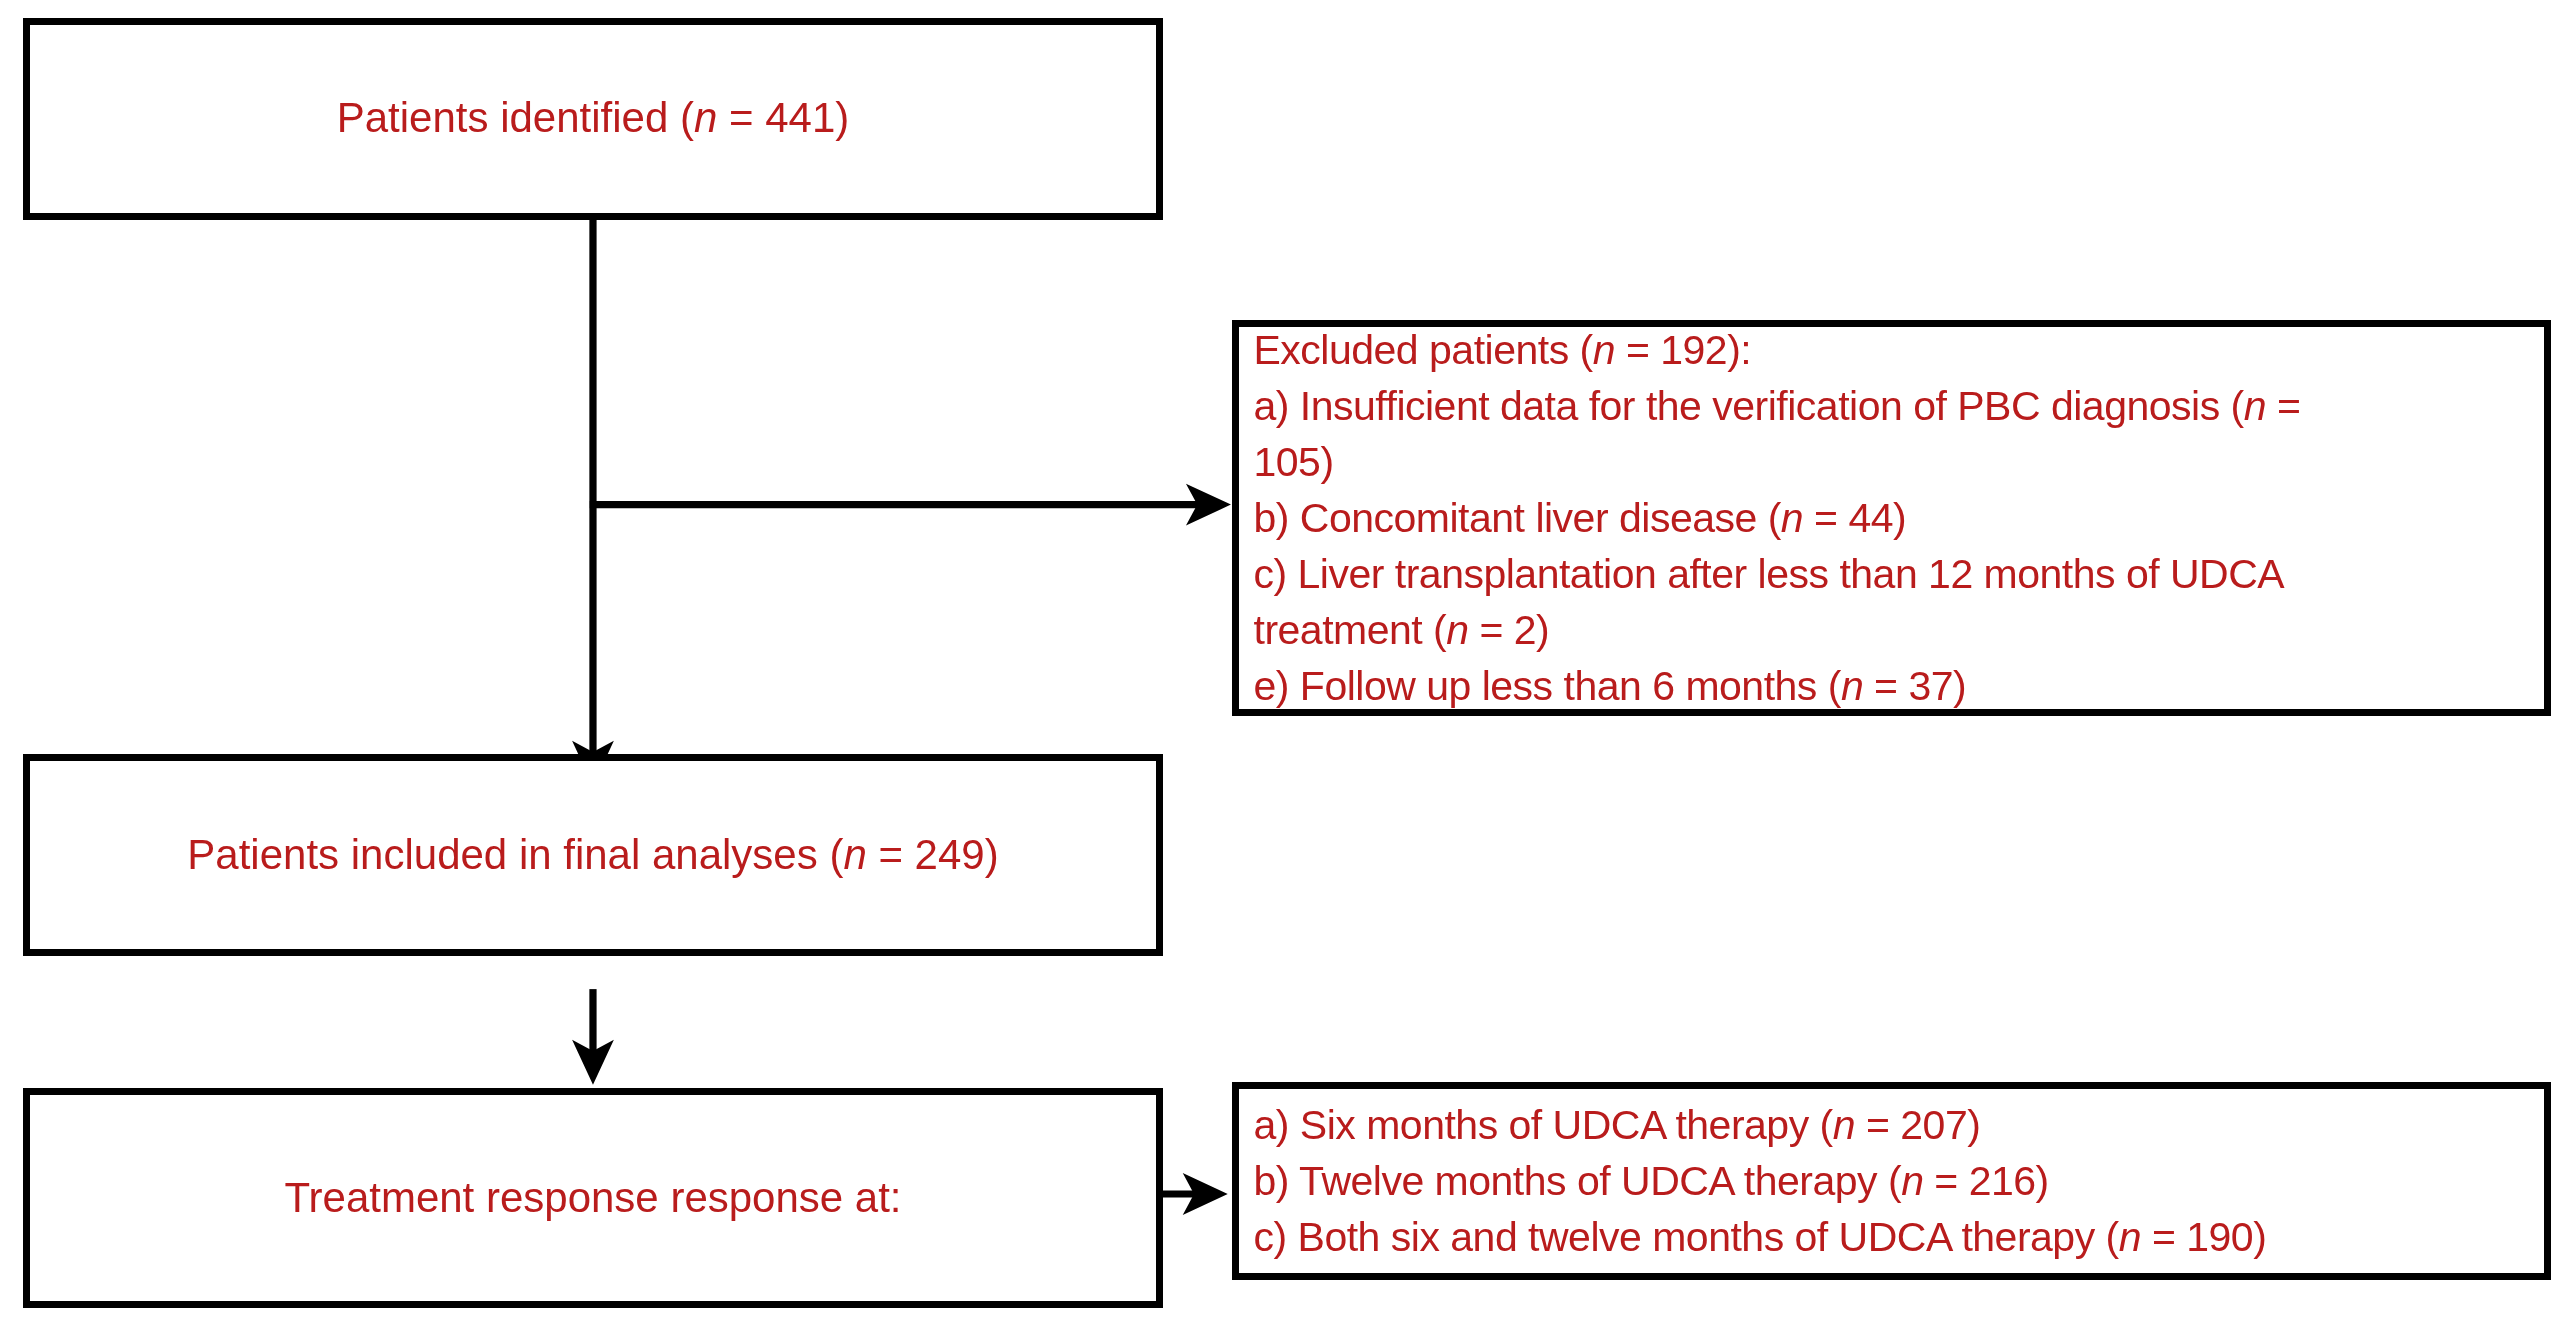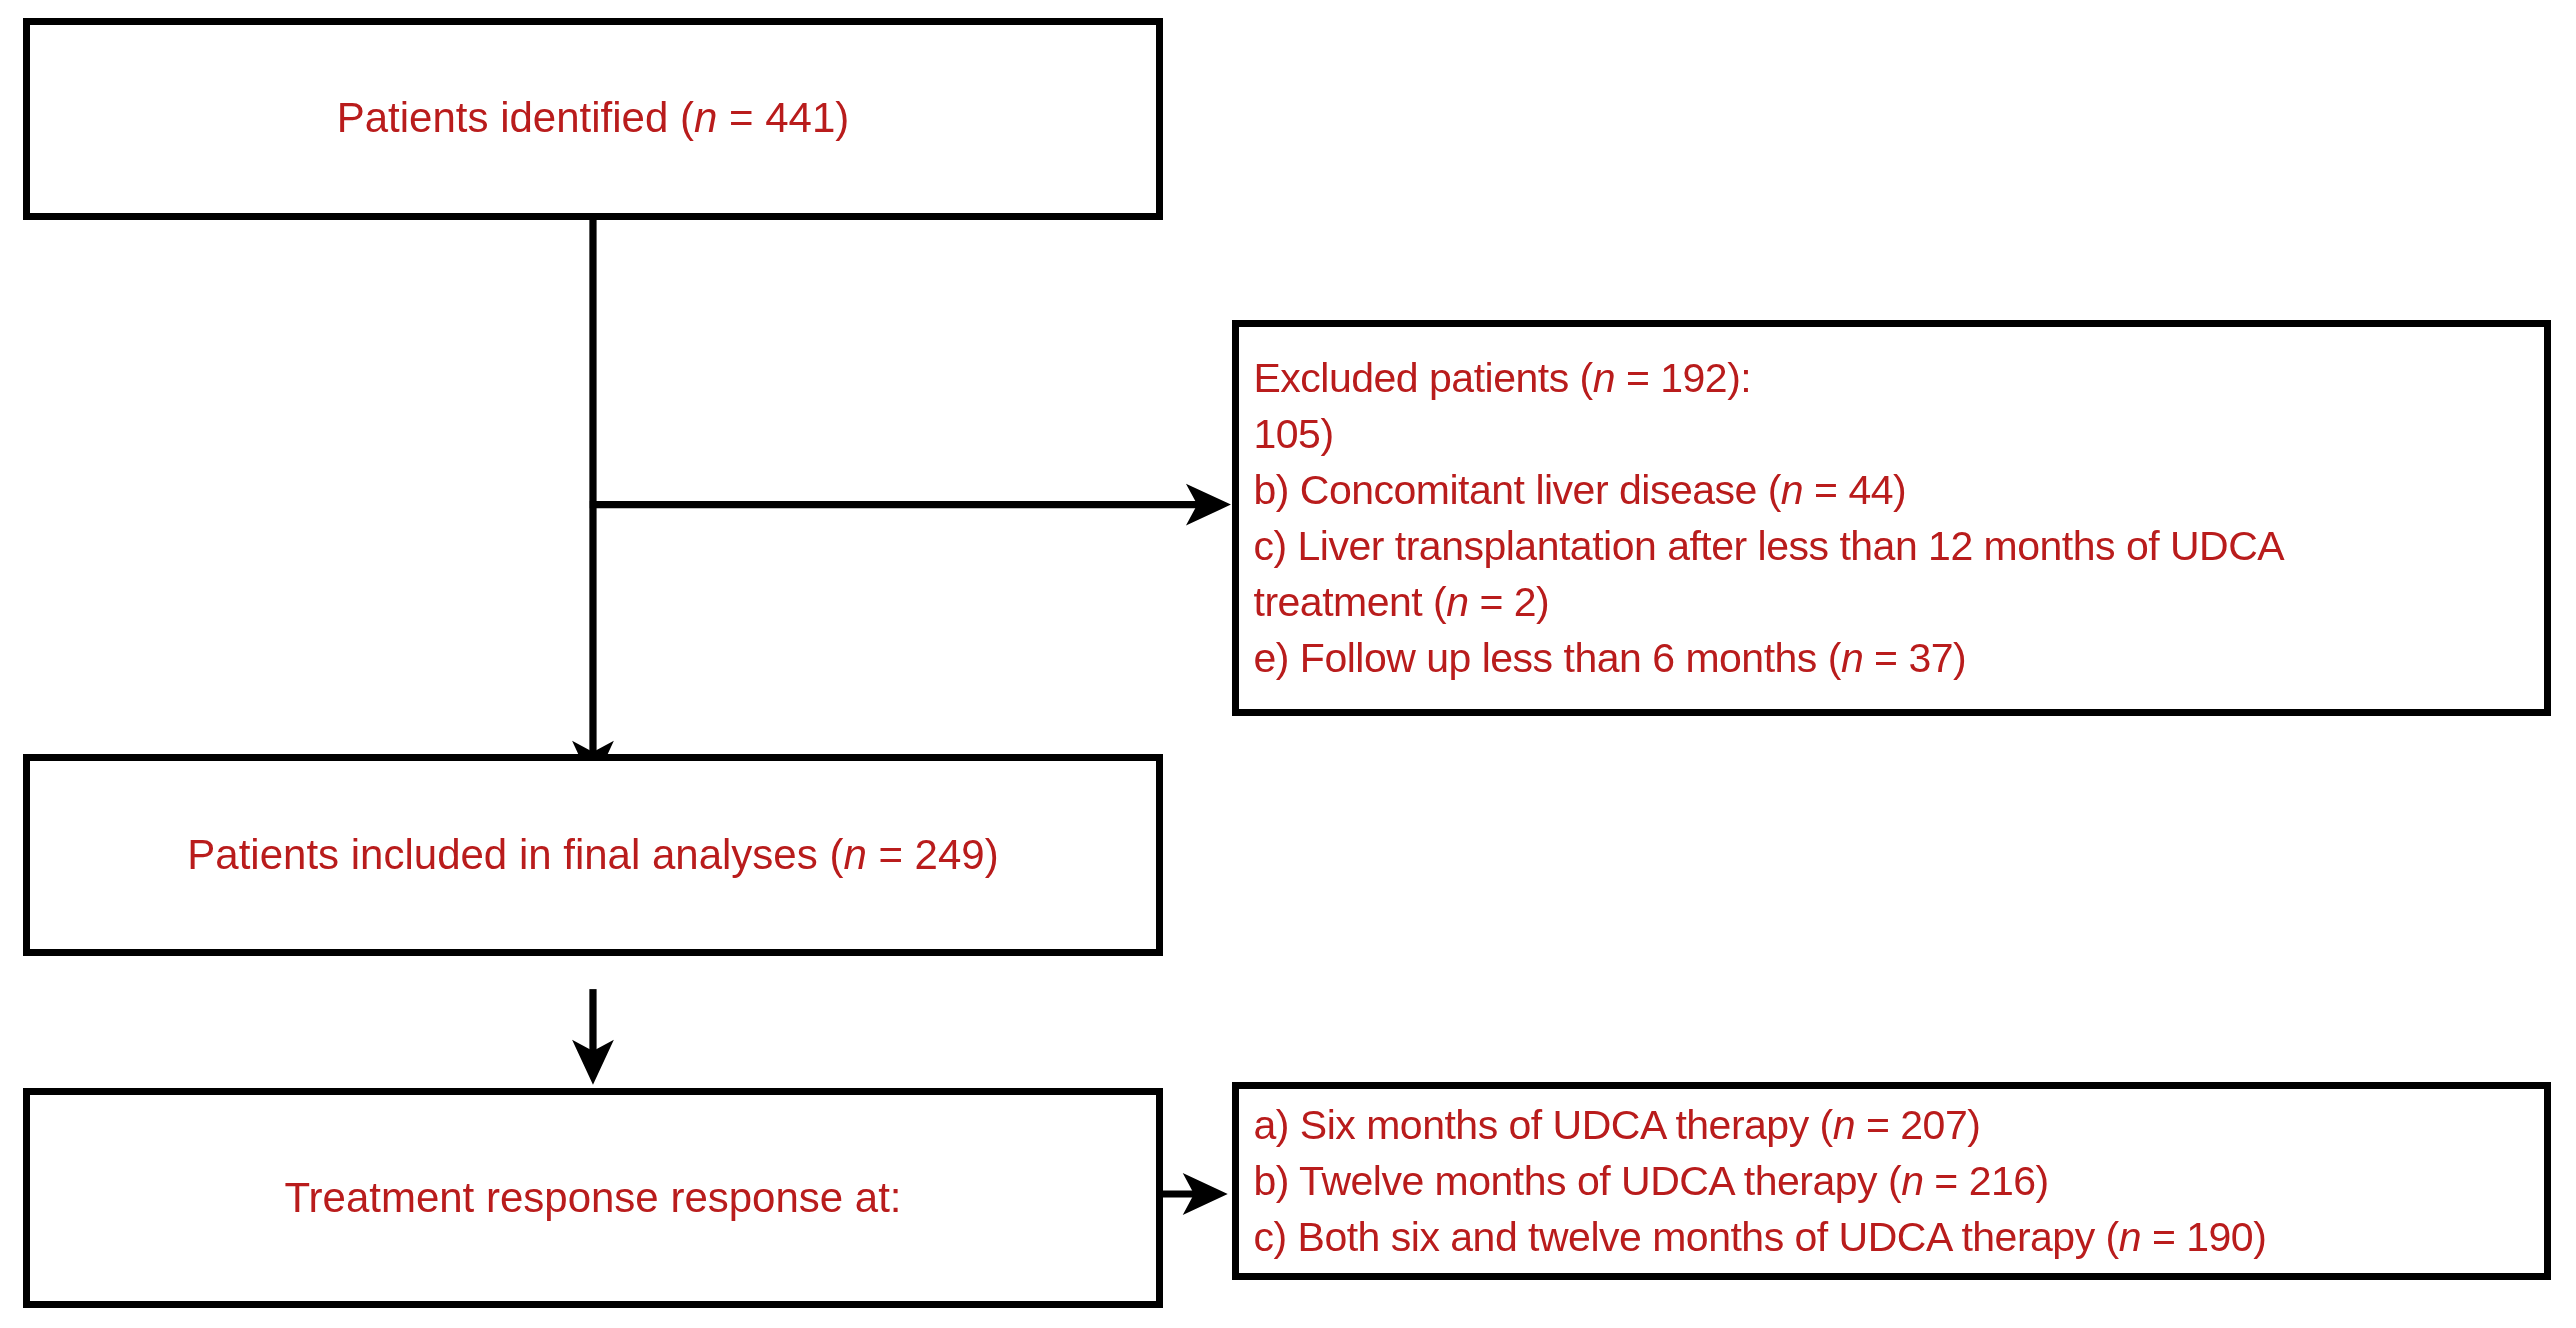--- a/index.html
+++ b/index.html
@@ -83,20 +83,21 @@
       <path d="M1528 1486 L1472 1460 L1486 1486 L1472 1512 Z" fill="#000"></path>
     </g>
   </svg>
 
   <div class="node center" style="left:23px; top:17.7px; width:1140px; height:202px;">
     <span class="label">Patients identified (<i>n</i> = 441)</span>
   </div>
 
   <div class="node list" style="left:1232px; top:276px; width:1319px; height:396px;margin-top:44px;">
   <div class="line">Excluded patients (<i>n</i> = 192):</div>
+      <div class="line">a) Insufficient data for the verification of PBC diagnosis (<i>n</i> =</div>
       <div class="line">105)</div>
       <div class="line">b) Concomitant liver disease (<i>n</i> = 44)</div>
       <div class="line">c) Liver transplantation after less than 12 months of UDCA</div>
       <div class="line">treatment (<i>n</i> = 2)</div>
       <div class="line">e) Follow up less than 6 months (<i>n</i> = 37)</div>
     </div>
 
   <div class="node center" style="left:23px; top:754px; width:1140px; height:202px;">
     <span class="label">Patients included in final analyses (<i>n</i> = 249)</span>
   </div>

